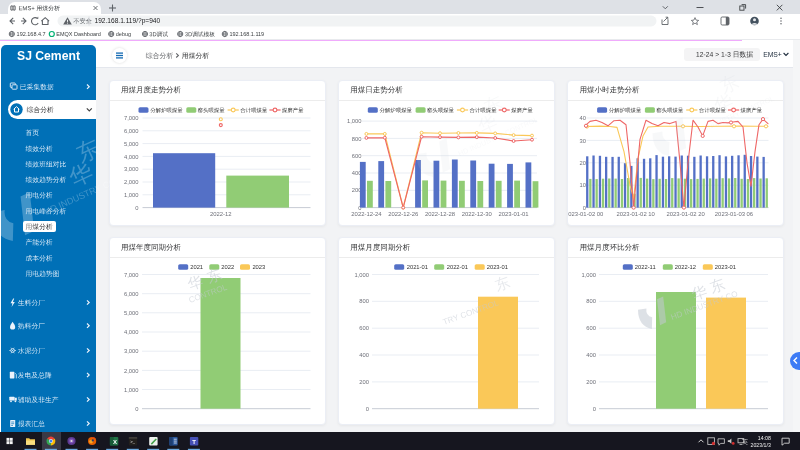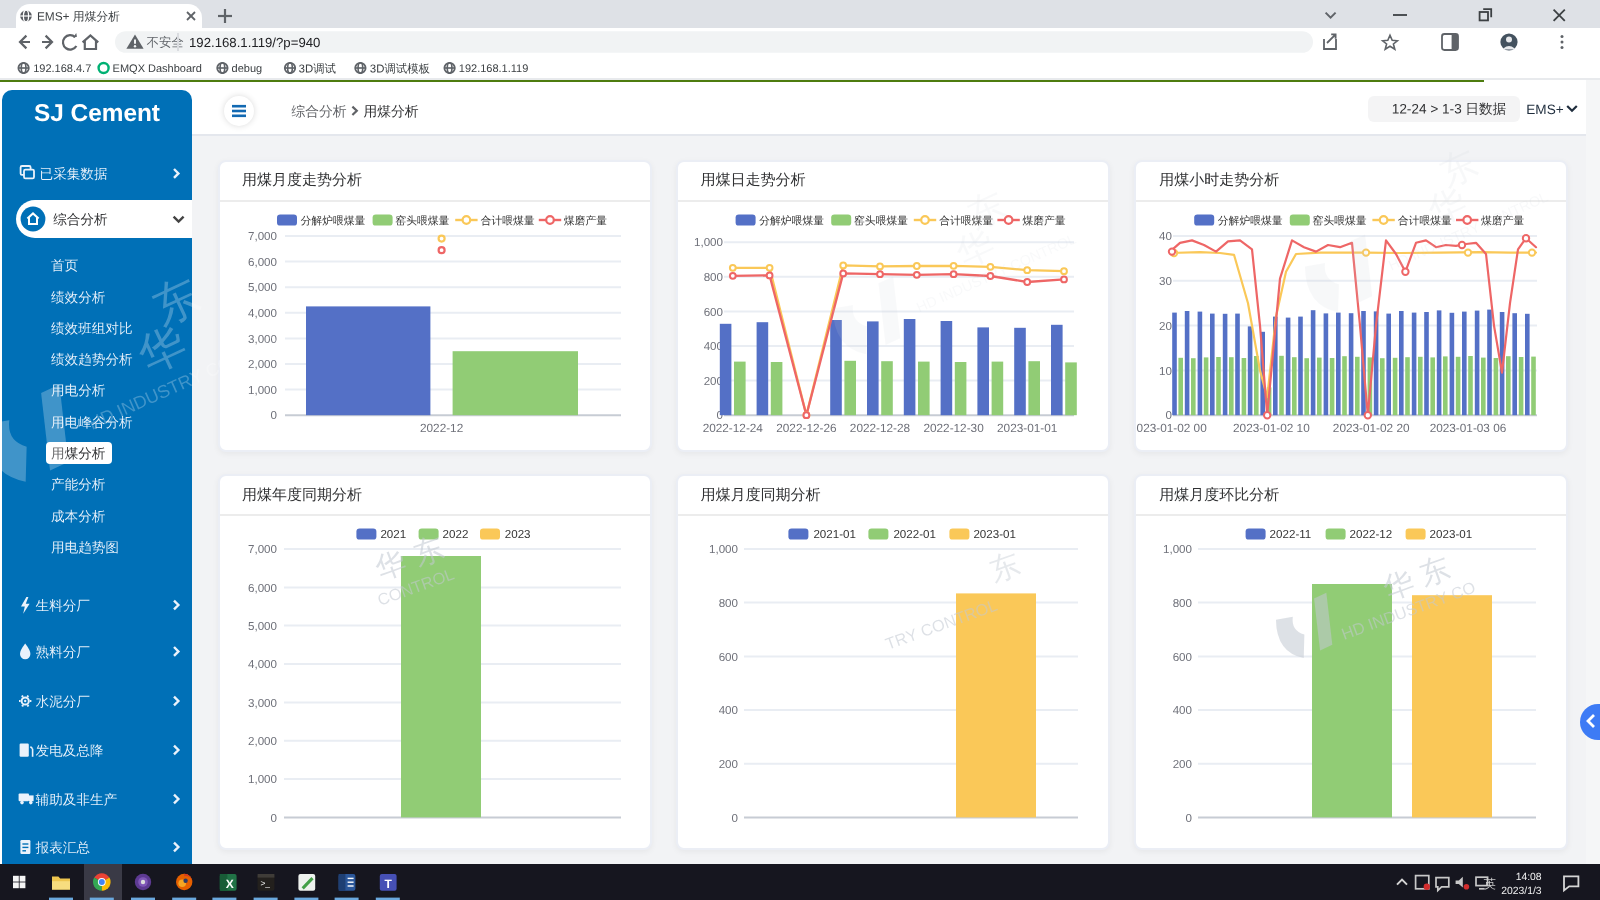--- a/index.html
+++ b/index.html
@@ -1,16 +1,16 @@
 <!DOCTYPE html>
 <html><head><meta charset="utf-8"><style>
 *{margin:0;padding:0;box-sizing:border-box}
 html,body{width:800px;height:450px;overflow:hidden;font-family:"Liberation Sans",sans-serif}
 .abs{position:absolute}
-#root{position:relative;width:742px;height:450px;background:#4d7c0f}
+#root{position:relative;width:742px;height:450px;background:#f0abfc}
 </style></head><body>
 <div id="root">
     <div class="abs" style="left:0;top:0;width:800px;height:14px;background:#dee1e6"></div>
     <div class="abs" style="left:8px;top:2px;width:93px;height:12px;background:#fff;border-radius:7px 7px 0 0"></div>
     <div class="abs" style="left:0;top:14px;width:800px;height:14px;background:#fff"></div>
     <div class="abs" style="left:0;top:28px;width:800px;height:12px;background:#fff;border-bottom:1px solid #e8eaed"></div>
     <div class="abs" style="left:0;top:41px;width:800px;height:391px;background:#fff"></div>
     <div class="abs" style="left:96px;top:67px;width:697px;height:365px;background:#f2f3f5;border-top:1px solid #e4e7ed"></div>
     <div class="abs" style="left:793px;top:40px;width:7px;height:392px;background:#f5f6f7"></div>
     <div class="abs" style="left:1px;top:45px;width:94.5px;height:387px;background:#0070b7;border-radius:5px 5px 0 0"></div>

